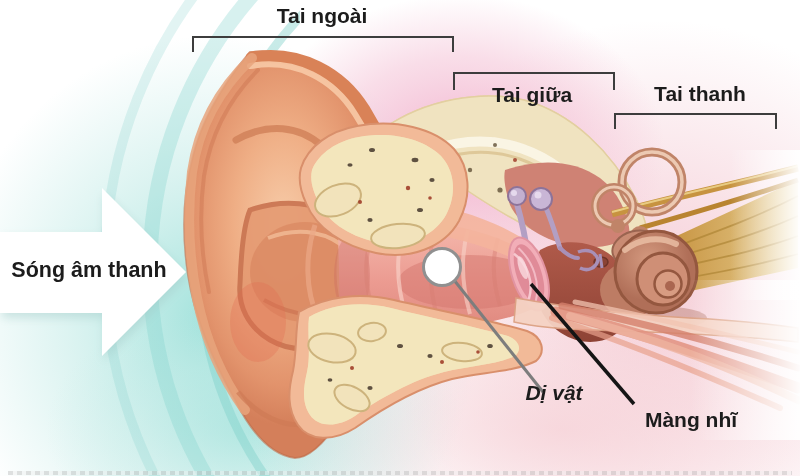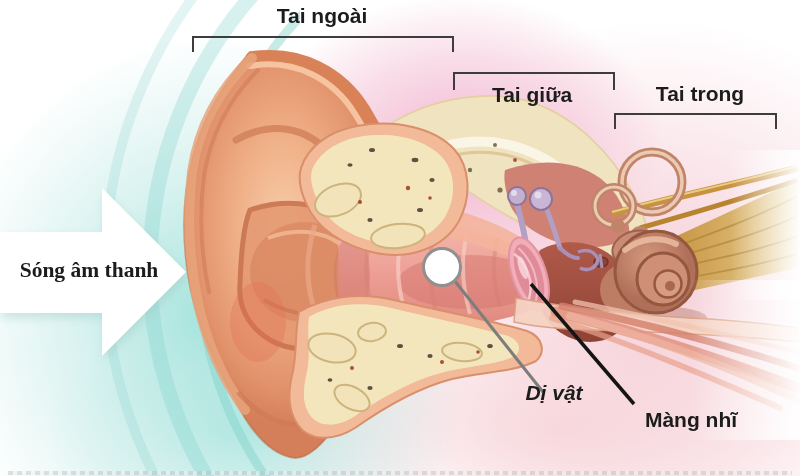--- a/index.html
+++ b/index.html
@@ -26,21 +26,21 @@
     position:absolute;border-top:2.5px solid var(--c-bracket);
     border-left:2.5px solid var(--c-bracket);
     border-right:2.5px solid var(--c-bracket);
   }
   #lbl-outer{left:232px;top:5px;width:180px;}
   #brk-outer{left:192px;top:36px;width:258px;height:14px;}
   #lbl-middle{left:442px;top:41px;width:180px;margin-top:43px;}
   #brk-middle{left:453px;top:72px;width:158px;height:16px;}
   #lbl-inner{left:610px;top:83px;width:180px;}
   #brk-inner{left:614px;top:113px;width:159px;height:14px;}
-  #lbl-wave{left:8px;top:259px;width:162px;font-size:21.5px;font-family:Liberation Serif, serif;}
+  #lbl-wave{left:8px;top:259px;width:162px;font-size:21.5px;}
   #lbl-foreign{left:504px;top:382px;width:100px;font-style:italic;}
   #lbl-eardrum{left:620px;top:409px;width:142px;}
   #watermark{
     position:absolute;left:8px;right:8px;bottom:1px;height:4px;opacity:.45;
     background:repeating-linear-gradient(90deg,#bdbdbd 0 5px,#efefef 5px 9px);
     filter:blur(0.7px);
   }
 </style>
 </head>
 <body>
@@ -324,21 +324,21 @@
   <line x1="450" y1="275" x2="543" y2="392" stroke="var(--c-leader_gray)" stroke-width="3"></line>
   <circle cx="442" cy="267" r="18.5" fill="#ffffff" stroke="#909090" stroke-width="3"></circle>
 </svg>
 
 <div class="lbl" id="lbl-outer">Tai ngoài</div>
 <div class="bracket" id="brk-outer"></div>
 
 <div class="lbl" id="lbl-middle">Tai giữa</div>
 <div class="bracket" id="brk-middle"></div>
 
-<div class="lbl" id="lbl-inner">Tai trong</div>
+<div class="lbl" id="lbl-inner">Tai thanh</div>
 <div class="bracket" id="brk-inner"></div>
 
 <div class="lbl" id="lbl-wave">Sóng âm thanh</div>
 <div class="lbl" id="lbl-foreign">Dị vật</div>
 <div class="lbl" id="lbl-eardrum">Màng nhĩ</div>
 
 <div id="watermark"></div>
 
 </div>
 

